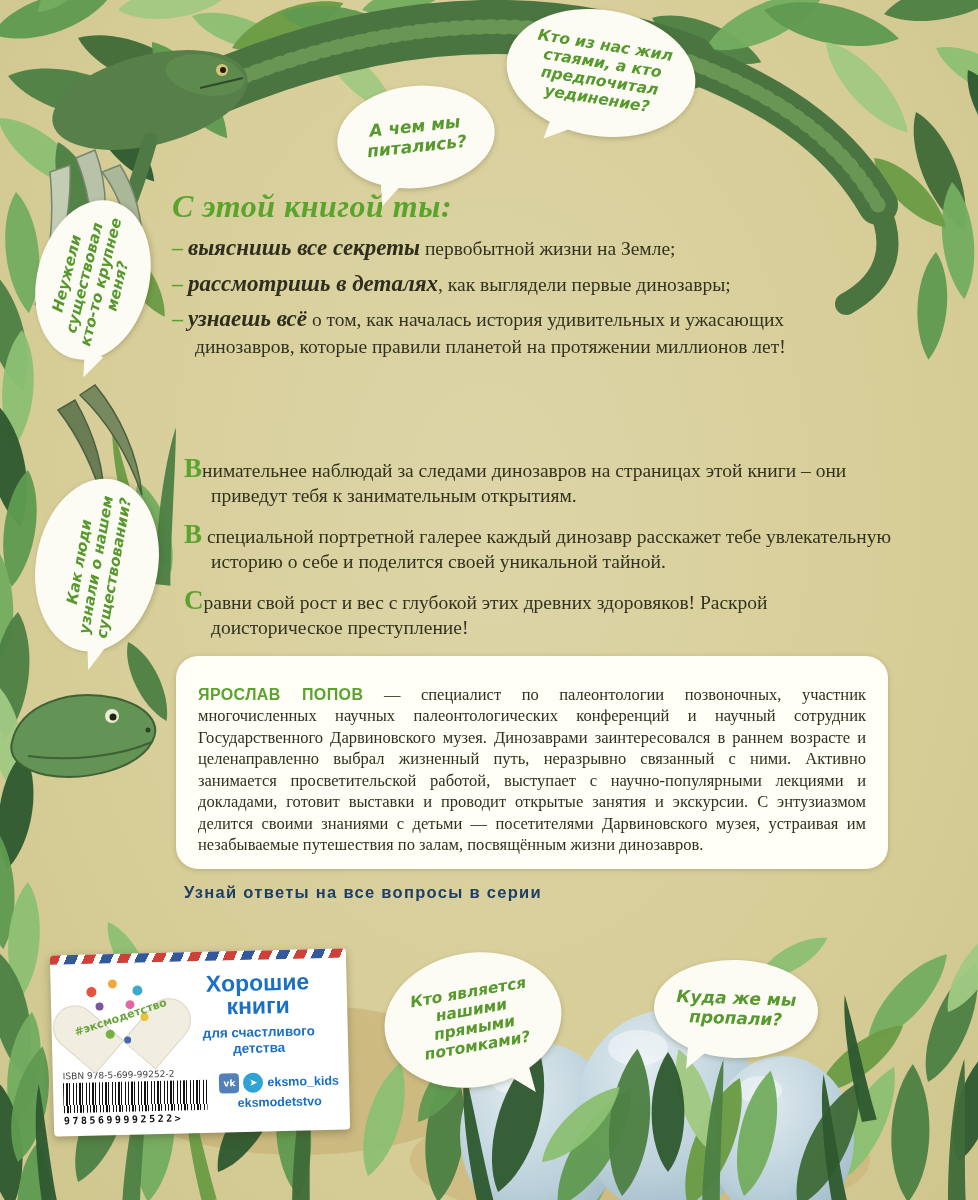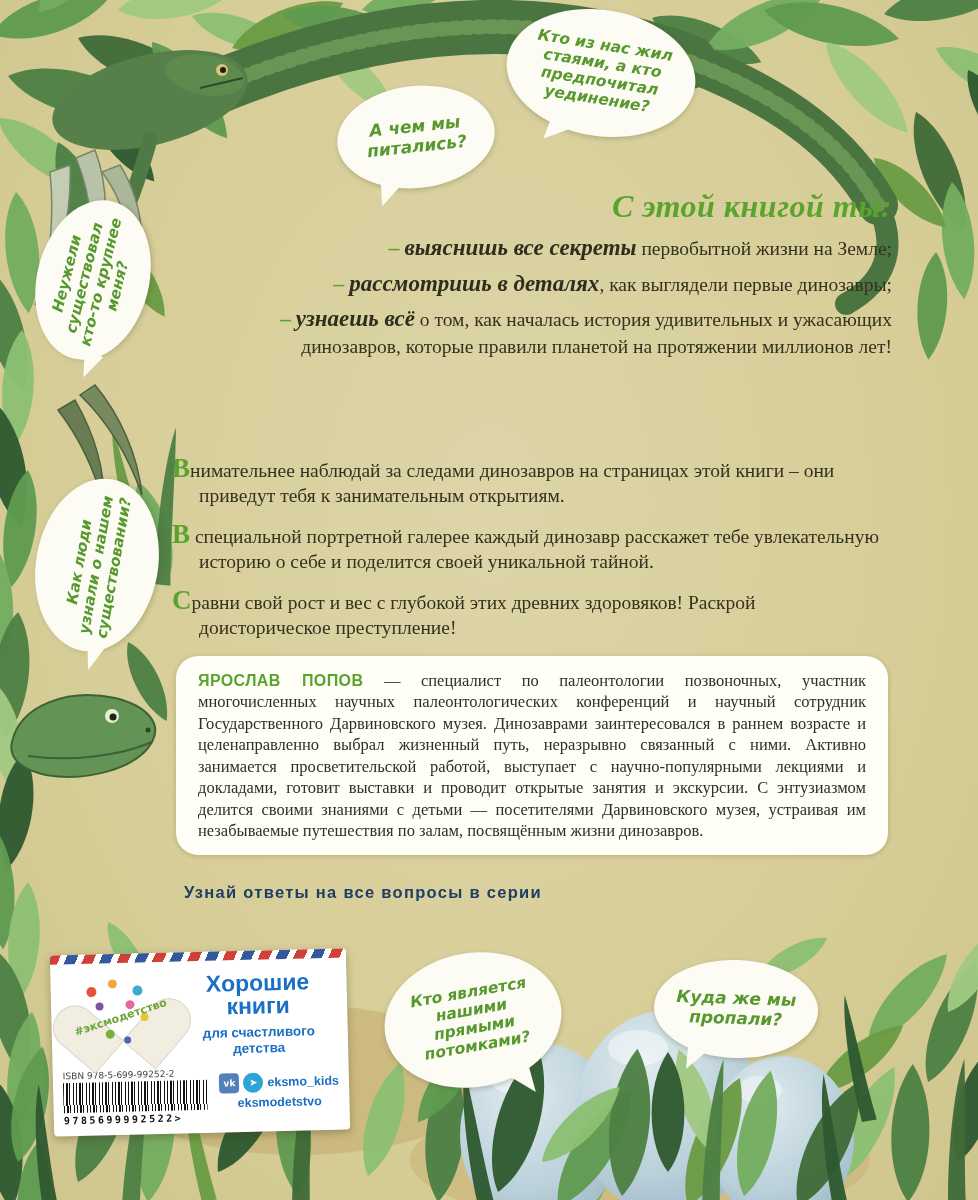--- a/index.html
+++ b/index.html
@@ -11,34 +11,34 @@
 
   
   .bubble { position:absolute; background:#fcfcf5; border-radius:50%;
             display:flex; align-items:center; justify-content:center; text-align:center;
             color:#58992e; font-family:"DejaVu Sans", sans-serif; font-weight:bold; font-style:italic;
             box-shadow:0 2px 5px rgba(70,70,30,.25); z-index:3; }
   .bubble span { display:block; padding:8px 14px; line-height:1.16; }
   .tail { position:absolute; width:0; height:0; border-style:solid; border-color:transparent; }
 
   
-  .intro { position:absolute; left:184px; top:188px; width:708px; z-index:2; color:#33321f;text-align:right; }
+  .intro { position:absolute; left:172px; top:188px; width:708px; z-index:2; color:#33321f; }
   .intro h1 { font:italic 700 32px "Liberation Serif", serif; color:#5aa42d; letter-spacing:.5px; margin-bottom:9px; }
   .intro ul { list-style:none; }
   .intro li { padding-left:23px; text-indent:-23px; margin-bottom:7px; font:19.5px/1.3 "Liberation Serif", serif; }
   .intro .marker { color:#5aa42d; font-weight:700; font-size:22px; }
   .intro .lead { font:italic 700 23px/1.12 "Liberation Serif", serif; color:#2f2e1d; }
 
-  .notes { position:absolute; left:172px; top:455px; width:708px; z-index:2; }
+  .notes { position:absolute; left:184px; top:455px; width:708px; z-index:2; }
   .notes p { padding-left:27px; text-indent:-27px; margin-bottom:12px;
              font:19.5px/1.28 "Liberation Serif", serif; color:#33321f; }
   .notes .cap { font:700 27px/1 "Liberation Serif", serif; color:#5aa42d; }
 
   .author-box { position:absolute; left:176px; top:656px; width:712px; z-index:2;
-                background:#fffef7; border-radius:22px; padding:14px 22px 13px;
+                background:#fffef7; border-radius:22px; padding:28px 22px 13px;
                 box-shadow:0 1px 5px rgba(90,85,40,.28); }
   .author-box p { font:16.5px/1.3 "Liberation Serif", serif; color:#30301f; text-align:justify; }
   .author-box .a-name { font:700 16px "Liberation Sans", sans-serif; color:#5aa42d; letter-spacing:.4px; }
 
   .series { position:absolute; left:184px; top:883px; z-index:2; font-family:"Liberation Sans", sans-serif; }
   .series .s1 { font-weight:700; font-size:16.5px; color:#1e3e63; letter-spacing:1.3px; margin-bottom:16px; }
   .series .s2 { font-weight:700; font-size:17.5px; color:#55a02c; letter-spacing:.6px; }
 
   
   .pub-card { position:absolute; left:52px; top:952px; width:296px; z-index:4;

